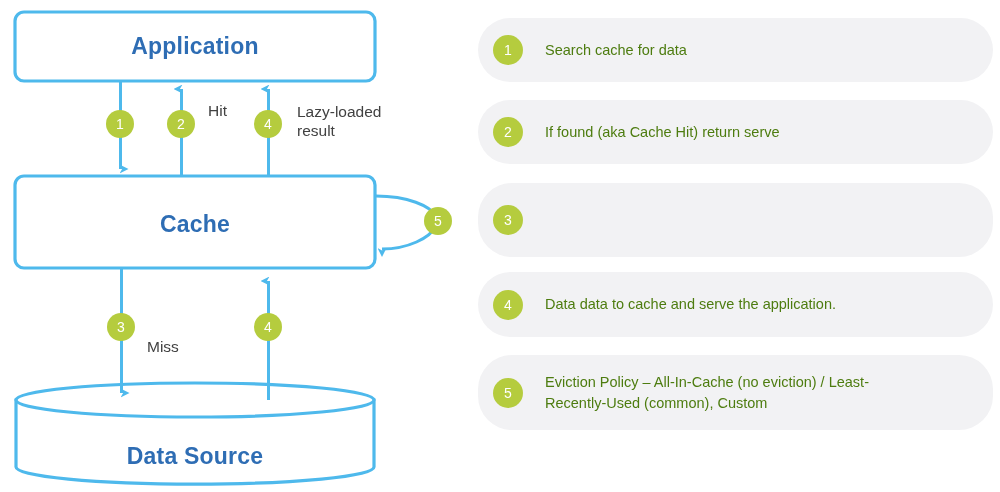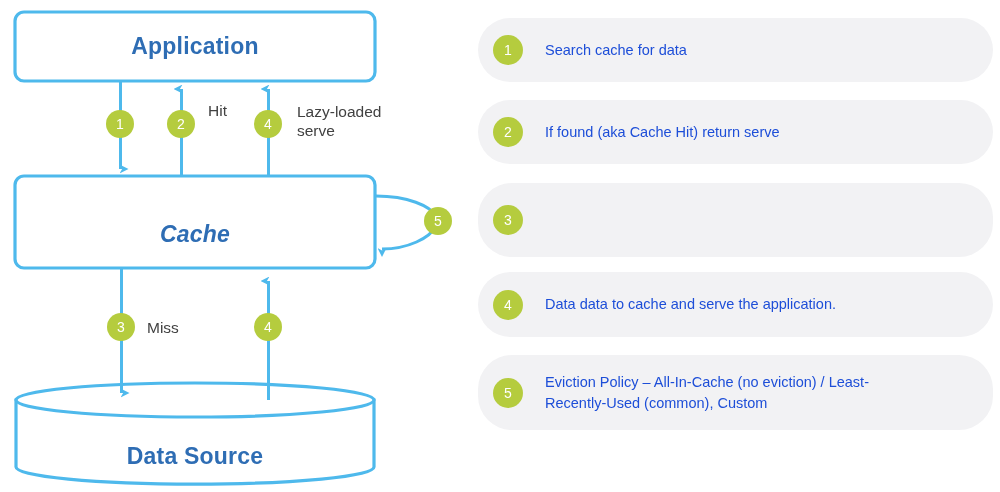--- a/index.html
+++ b/index.html
@@ -103,21 +103,21 @@
     color: #ffffff;
     font-size: 14px;
     line-height: 30px;
     text-align: center;
   }
 
   .legend-text {
     flex: 1 1 auto;
     margin-left: 22px;
     padding-right: 20px;
-    color: #1d4ed8;
+    color: #4d7c0f;
     font-size: 14.5px;
     line-height: 21px;
     white-space: pre-line;
   }
 </style>
 </head>
 <body>
 
 <div id="diagram-root">
 
@@ -153,34 +153,34 @@
 
       <line x1="121.5" y1="268" x2="121.5" y2="393" stroke="#4EB9EC" stroke-width="3" marker-end="url(#arrow-down)"></line>
 
       <line x1="268.5" y1="400" x2="268.5" y2="281" stroke="#4EB9EC" stroke-width="3" marker-end="url(#arrow-up)"></line>
 
       <path d="M376,196 C408,196 430,206 436,216" fill="none" stroke="#4EB9EC" stroke-width="3"></path>
       <path d="M436,226 C430,238 408,249 382,249" fill="none" stroke="#4EB9EC" stroke-width="3" marker-end="url(#arrow-left)"></path>
     </svg>
 
     <div class="node-label" style="left:195px; top:46px;">Application</div>
-    <div class="node-label" style="left:195px; top:234px;font-style:italic;">Cache</div>
+    <div class="node-label" style="left:195px; top:224px;">Cache</div>
     <div class="node-label" style="left:195px; top:444px;margin-top:12px;">Data Source</div>
 
     <div class="step-badge" style="left:120px; top:124px;">1</div>
     <div class="step-badge" style="left:181px; top:124px;">2</div>
     <div class="step-badge" style="left:268px; top:124px;">4</div>
     <div class="step-badge" style="left:121px; top:327px;">3</div>
     <div class="step-badge" style="left:268px; top:327px;">4</div>
     <div class="step-badge" style="left:438px; top:221px;">5</div>
 
     <div class="edge-label" style="left:208px; top:110px;">Hit</div>
     <div class="edge-label" style="left:297px; top:121px;">Lazy-loaded
-serve</div>
-    <div class="edge-label" style="left:147px; top:327px;">Miss</div>
+result</div>
+    <div class="edge-label" style="left:147px; top:346px;">Miss</div>
   </div>
 
   <div class="legend-pane">
 
     <div class="legend-item" style="top:18px; height:64px;">
       <div class="legend-badge">1</div>
       <div class="legend-text">Search cache for data</div>
     </div>
 
     <div class="legend-item" style="top:100px; height:64px;">

